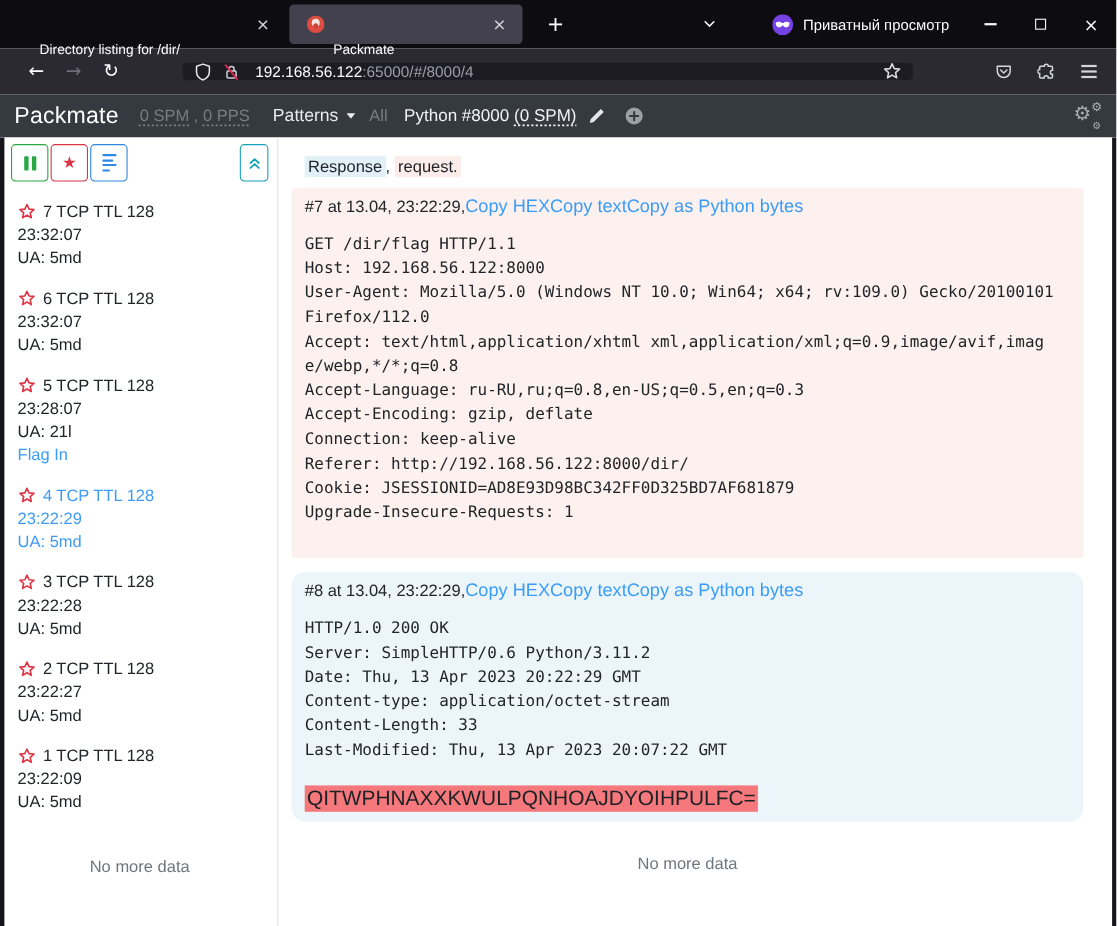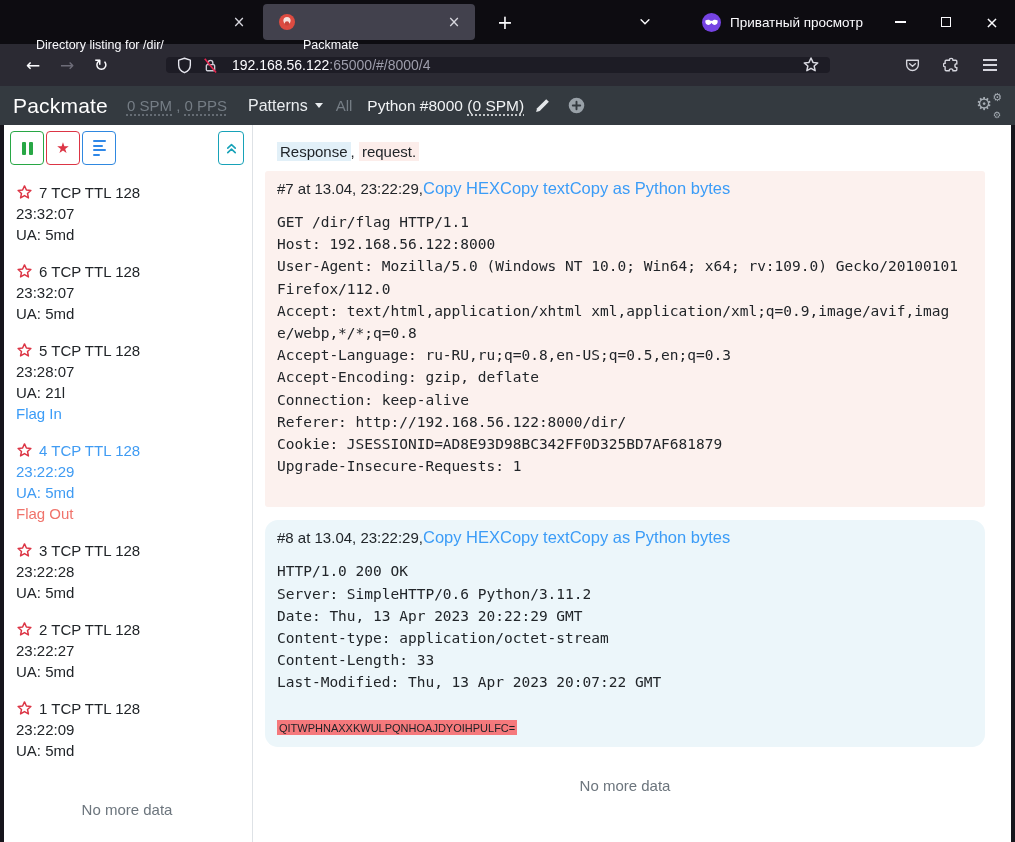--- a/index.html
+++ b/index.html
@@ -89,21 +89,21 @@
 
   .packet { border-radius:3px; padding:8px 24px 30px 12px; }
   .packet.request { background:#fcf1ee; }
   .packet.response { background:#ecf6fa; margin-top:13px; padding-bottom:8px;border-radius:13px; }
   .pkt-header { display:flex; align-items:baseline; margin-bottom:13px; }
   .pkt-id { font-size:15px; color:#212529; }
   .copy-link { font-size:16.5px; color:#3b9cf7; white-space:nowrap; }
   .copy-link:first-of-type { margin-left:16px; }
   .mono { font-family:"DejaVu Sans Mono", monospace; font-size:14.5px; line-height:22.2px; color:#212529; word-break:break-all; }
   .mline { min-height:22.2px; }
-  .match-mark { font-family:"Liberation Sans", sans-serif; font-size:11px; background:#f5797c; color:#1d2125; padding:1.5px 2px; }
+  .match-mark { font-family:"Liberation Sans", sans-serif; font-size:19px; background:#f5797c; color:#1d2125; padding:1.5px 2px; }
   .main-nomore { text-align:center; color:#6c757d; font-size:15px; margin-top:30px; }
 </style>
 </head>
 <body>
 
 <div class="tabbar">
   <div class="spacer-l"></div>
   <div class="tab inactive">
     <span class="t-title">Directory listing for /dir/</span>
     <span class="t-close glyph">×</span>
@@ -284,21 +284,20 @@
 
       <div class="pkt selected">
         <div class="row1">
             <svg width="17" height="17" viewBox="0 0 16 16">
               <path d="M8 1.8l1.8 3.9 4.2.4-3.2 2.8.9 4.2L8 10.9l-3.7 2.2.9-4.2L2 6.1l4.2-.4z" fill="none" stroke="#dc3545" stroke-width="1.4" stroke-linejoin="round"></path>
             </svg>
             <span>4 TCP TTL 128</span>
           </div>
         <div class="p-time">23:22:29</div>
         <div class="p-ua">UA: 5md</div>
-        <span class="flag-link flag-out">Flag Out</span>
       </div>
 
       <div class="pkt">
         <div class="row1">
             <svg width="17" height="17" viewBox="0 0 16 16">
               <path d="M8 1.8l1.8 3.9 4.2.4-3.2 2.8.9 4.2L8 10.9l-3.7 2.2.9-4.2L2 6.1l4.2-.4z" fill="none" stroke="#dc3545" stroke-width="1.4" stroke-linejoin="round"></path>
             </svg>
             <span>3 TCP TTL 128</span>
           </div>
         <div class="p-time">23:22:28</div>

